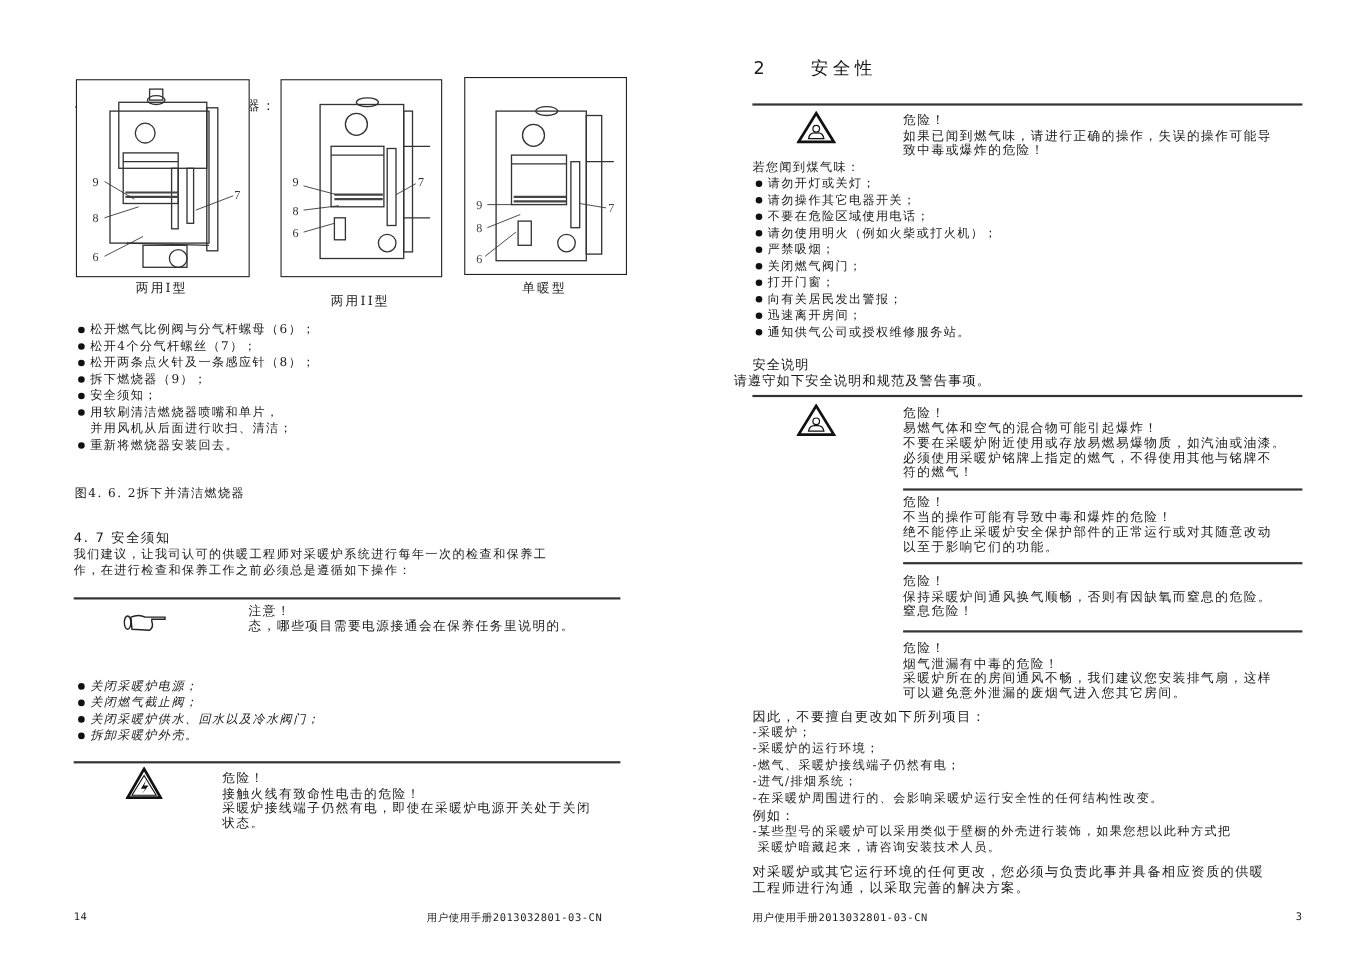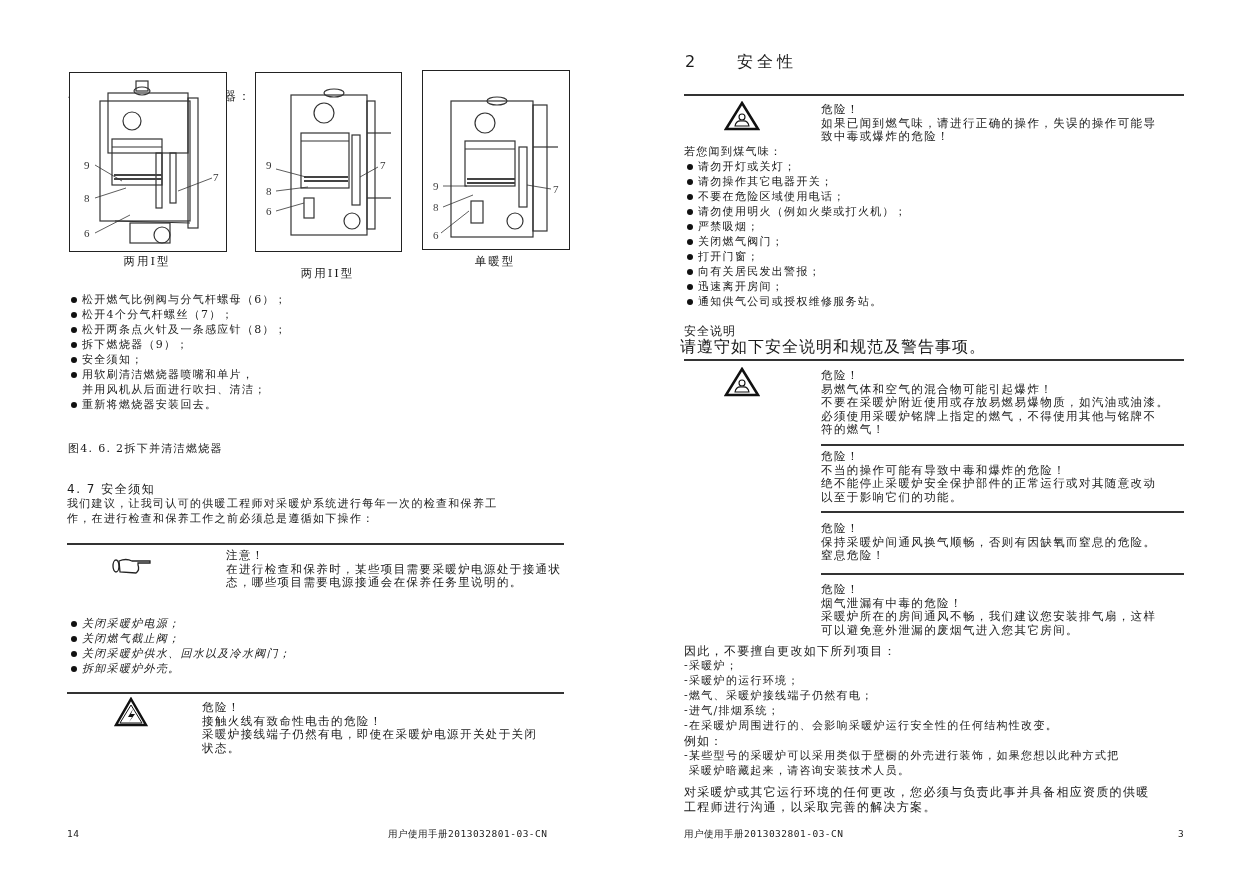--- a/index.html
+++ b/index.html
@@ -160,21 +160,20 @@
   <div class="abs" style="left:112px; top:556px;">
     <svg width="44" height="20" viewBox="0 0 44 20">
       <g fill="none" stroke="#222" stroke-width="1.3">
         <ellipse cx="4" cy="10" rx="3" ry="6"></ellipse>
         <path d="M7 5 Q14 2 20 5 L38 5 L38 7 L26 7 L26 9 Q28 14 24 17 L8 16 Z"></path>
       </g>
     </svg>
   </div>
   <div class="abs sans warn-text block-lines" style="left:202px; top:549px;margin-left:24px;">
     <div>注意！</div>
-    <div>在进行检查和保养时，某些项目需要采暖炉电源处于接通状</div>
     <div>态，哪些项目需要电源接通会在保养任务里说明的。</div>
   </div>
 
   <ul class="bul abs serif t11" style="left:70px; top:616px;font-style:italic;">
     <li>关闭采暖炉电源；</li>
     <li>关闭燃气截止阀；</li>
     <li>关闭采暖炉供水、回水以及冷水阀门；</li>
     <li>拆卸采暖炉外壳。</li>
   </ul>
 
@@ -225,21 +224,21 @@
     <li>请勿使用明火（例如火柴或打火机）；</li>
     <li>严禁吸烟；</li>
     <li>关闭燃气阀门；</li>
     <li>打开门窗；</li>
     <li>向有关居民发出警报；</li>
     <li>迅速离开房间；</li>
     <li>通知供气公司或授权维修服务站。</li>
   </ul>
 
   <div class="abs sans" style="left:63px; top:324px; font-size:12px; letter-spacing:1px; line-height:15px;text-align:right;">安全说明</div>
-  <div class="abs sans" style="left:59px; top:339px; font-size:16px; letter-spacing:1px; line-height:15px;">请遵守如下安全说明和规范及警告事项。</div>
+  <div class="abs sans" style="left:46px; top:339px; font-size:12px; letter-spacing:1px; line-height:15px;">请遵守如下安全说明和规范及警告事项。</div>
 
   <div class="rule" style="left:63px; top:359px; width:500px;"></div>
 
   <div class="abs" style="left:103px; top:367px;">
     <svg width="36" height="30" viewBox="0 0 36 30">
       <polygon points="18,2 34,28 2,28" fill="none" stroke="#111" stroke-width="2.5"></polygon>
       <circle cx="18" cy="16" r="3" fill="none" stroke="#111" stroke-width="1.1"></circle>
       <path d="M11 25 Q12 19 18 20 Q24 19 25 25 Z" fill="none" stroke="#111" stroke-width="1.1"></path>
     </svg>
   </div>

